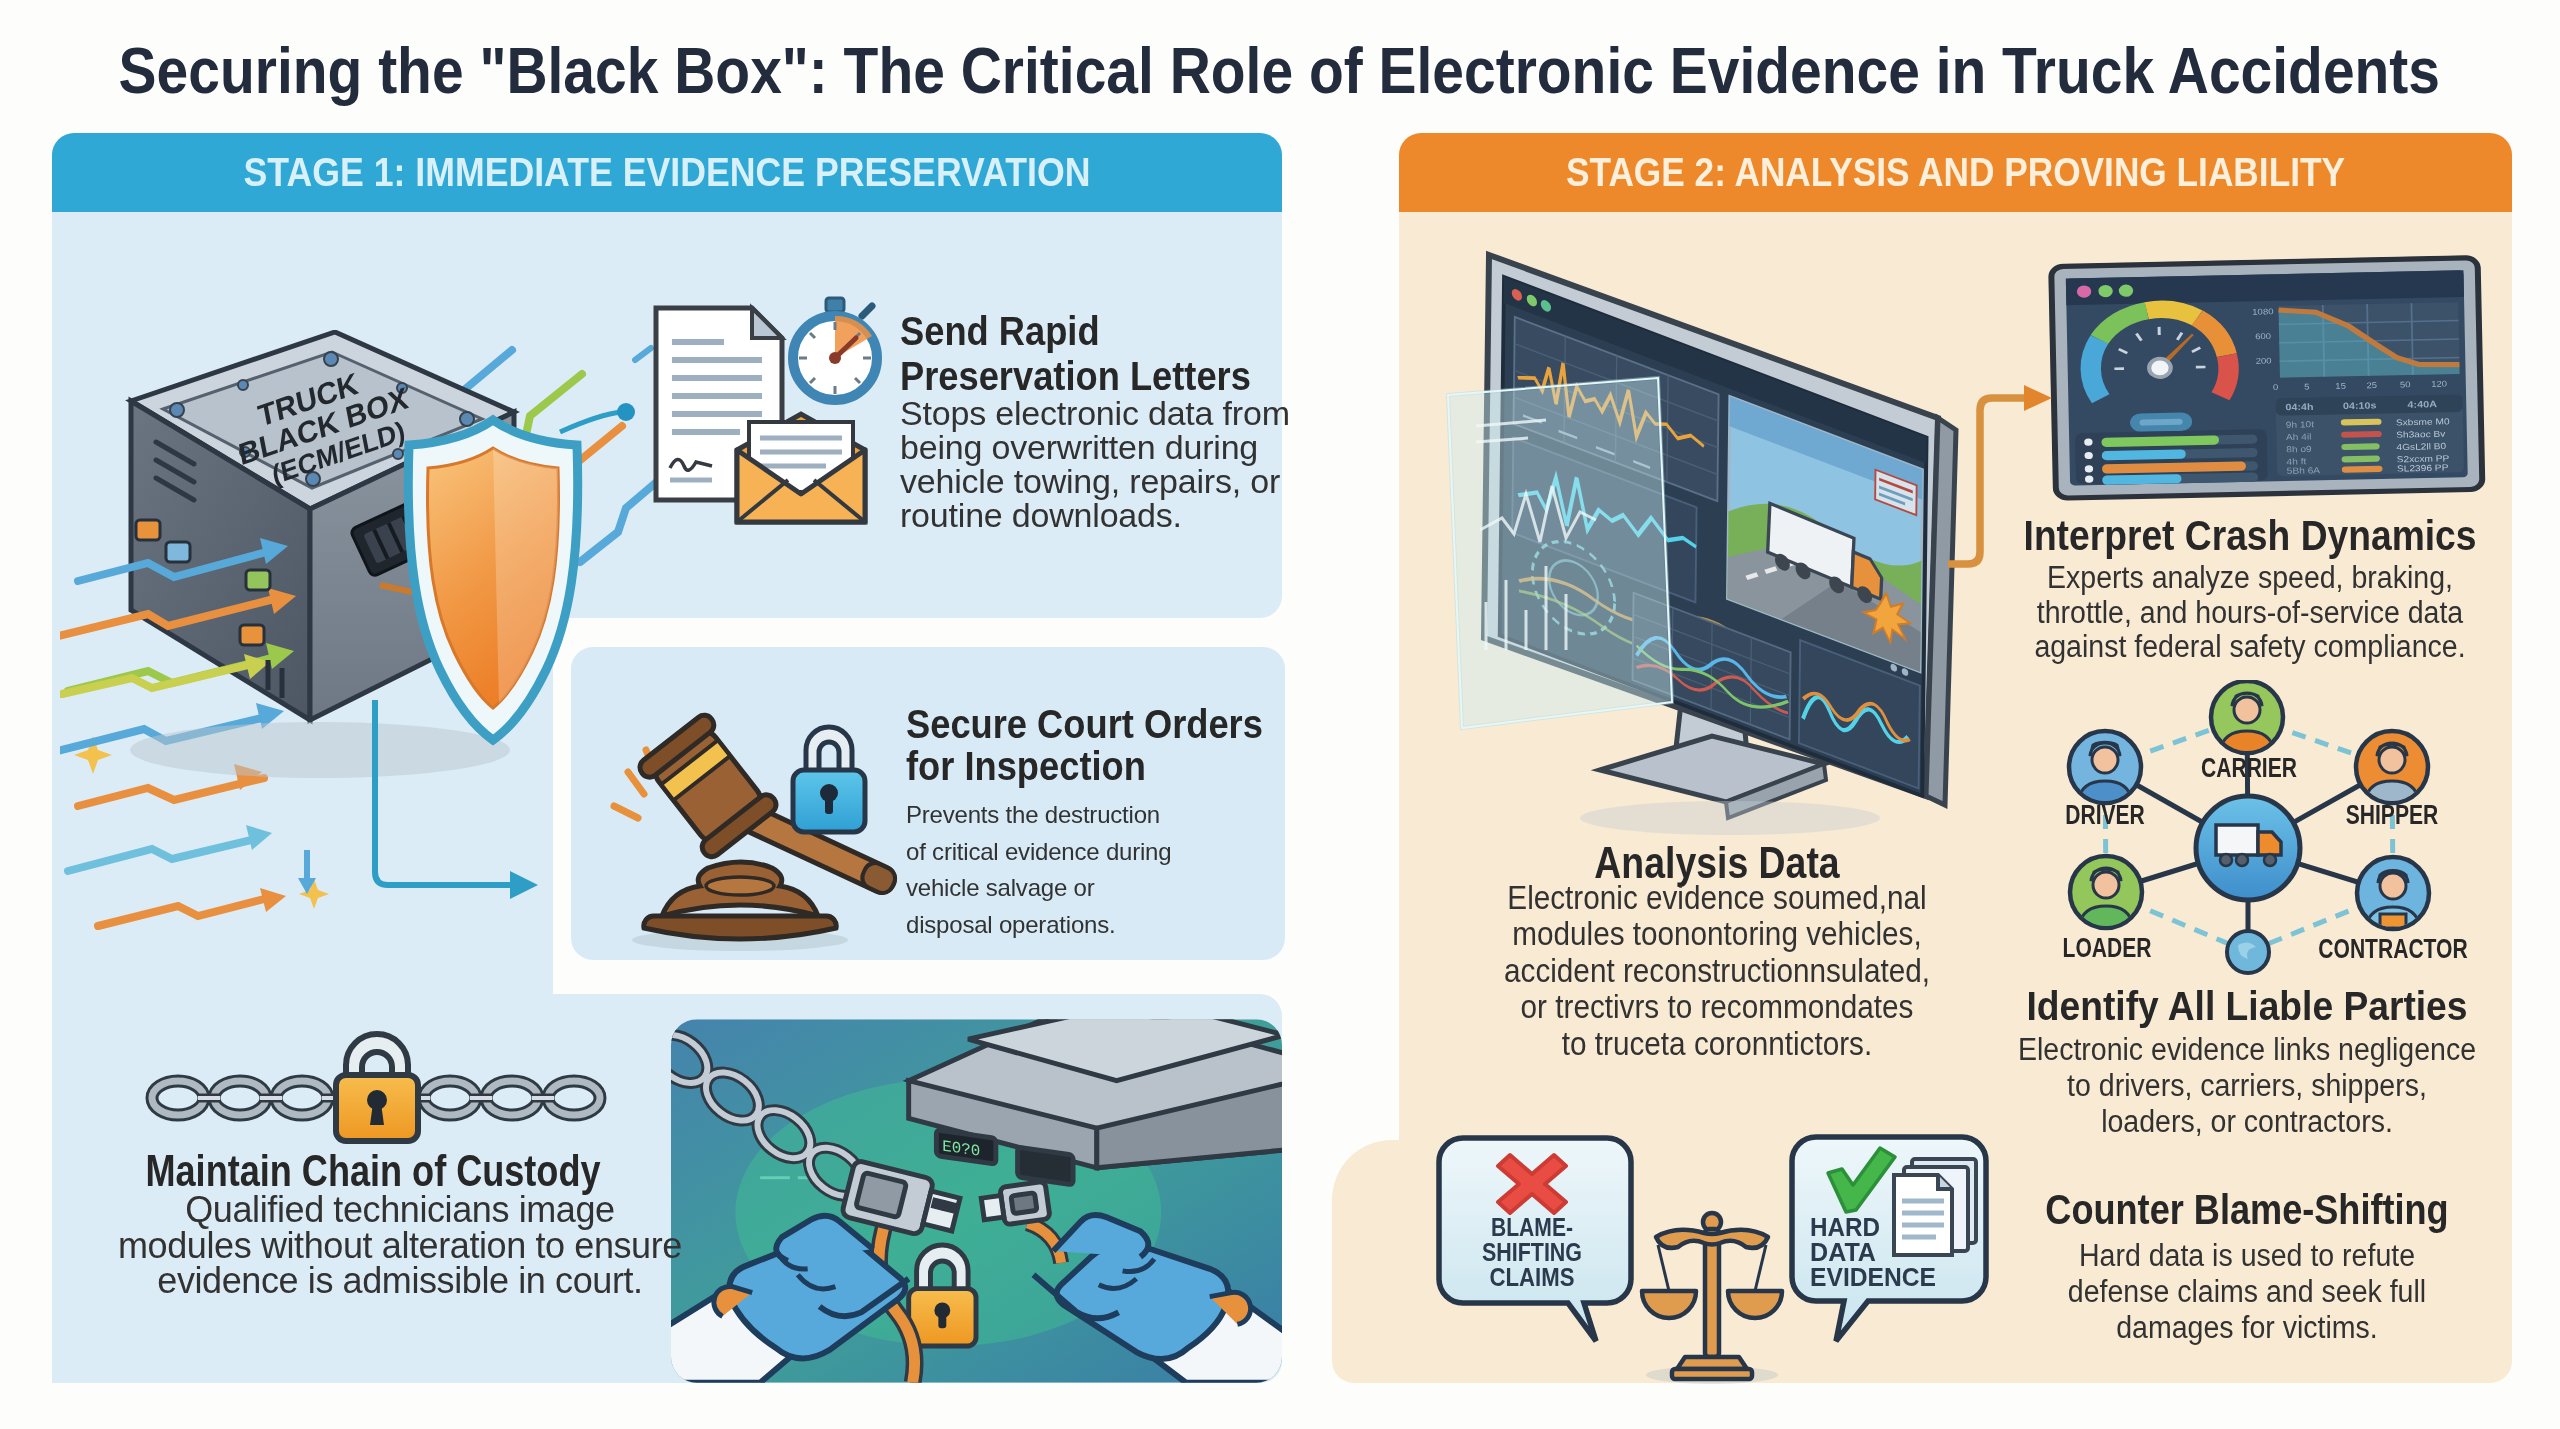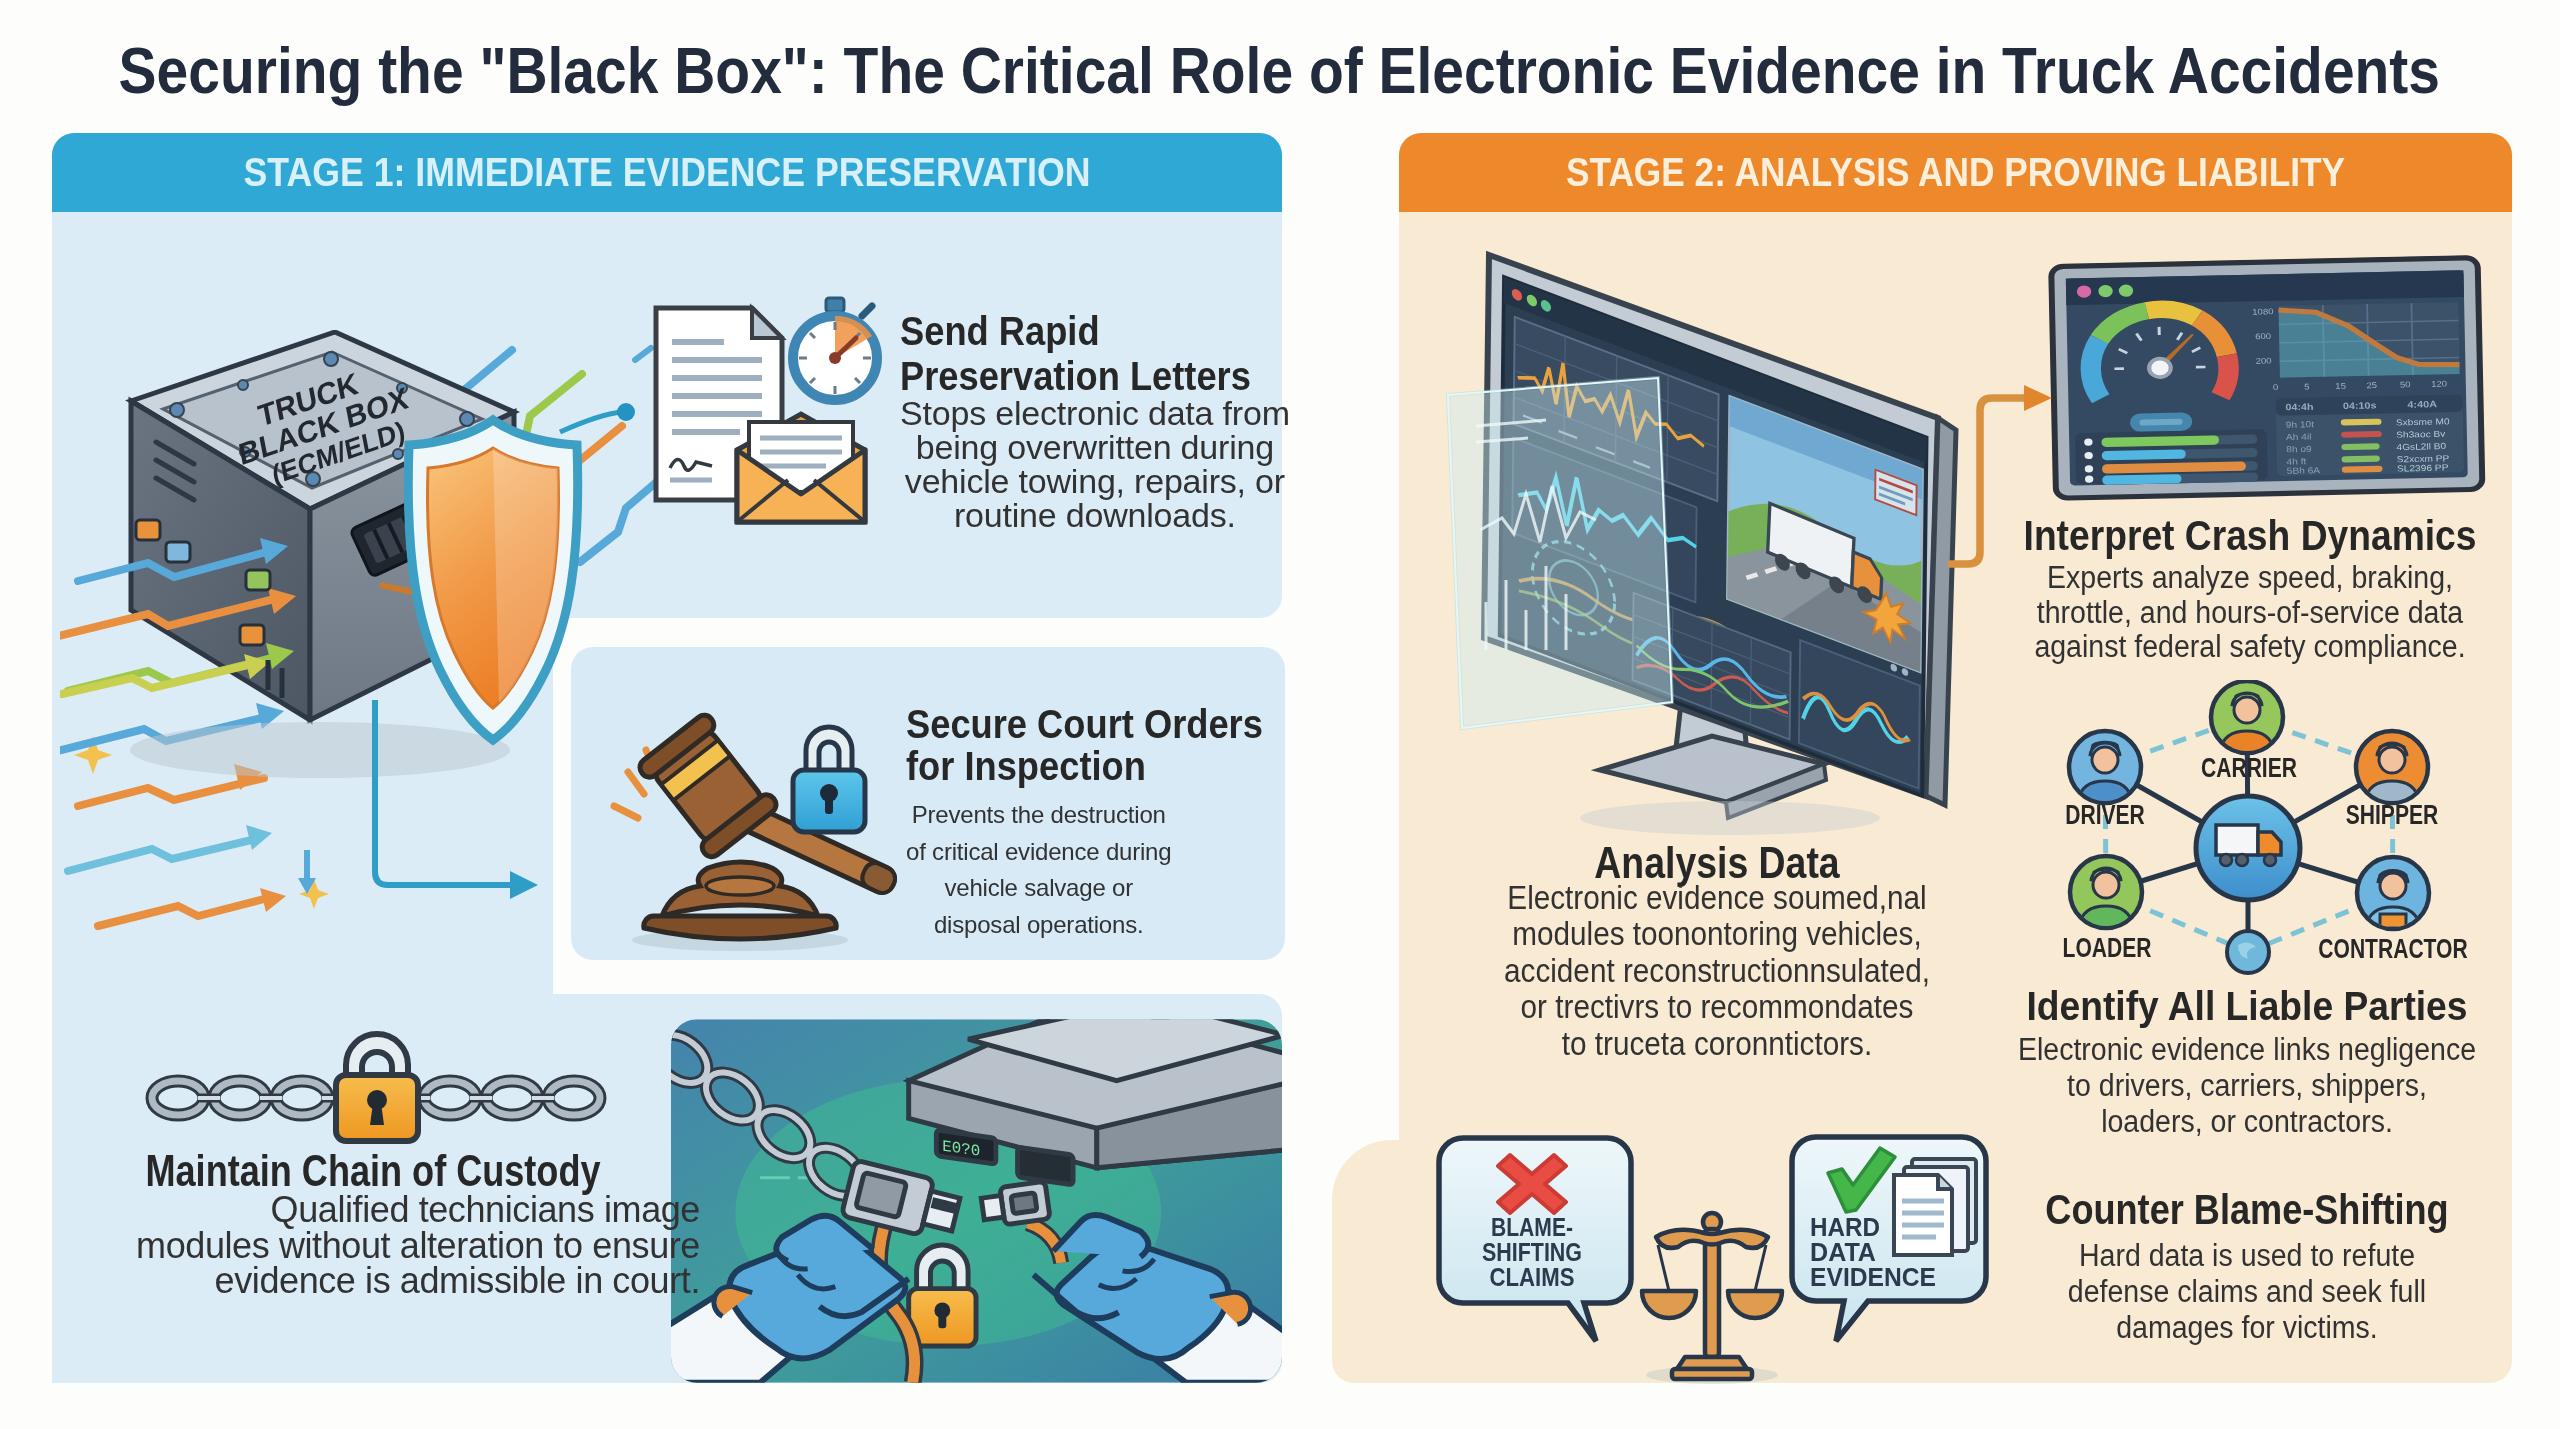--- a/index.html
+++ b/index.html
@@ -1,20 +1,20 @@
 <!DOCTYPE html>
 <html><head>
 <meta charset="utf-8">
 <style>
   html,body{margin:0;padding:0;}
   body{width:2560px;height:1429px;position:relative;background:#fdfdfc;overflow:hidden;
        font-family:"Liberation Sans", sans-serif;}
   .abs{position:absolute;}
   .hdr{font-weight:bold;color:#272727;z-index:6;}
-  .txt{color:#323232;z-index:6;text-align:center;}
+  .txt{color:#323232;z-index:6;}
 </style>
 </head>
 <body>
 
 <div class="abs" style="left:52px;top:133px;width:1230px;height:79px;background:#30a8d5;border-radius:22px 22px 0 0;"></div>
 <div class="abs" style="left:52px;top:212px;width:1230px;height:406px;background:#dcecf6;border-radius:0 0 22px 0;"></div>
 <div class="abs" style="left:52px;top:400px;width:501px;height:983px;background:#dcecf6;"></div>
 <div class="abs" style="left:52px;top:994px;width:1230px;height:389px;background:#dcecf6;border-radius:0 22px 22px 22px;"></div>
 <div class="abs" style="left:571px;top:647px;width:714px;height:313px;background:#d7eaf5;border-radius:22px;"></div>
 
@@ -27,21 +27,21 @@
 <div class="abs" style="left:52px;top:149px;width:1230px;text-align:center;font-size:41px;font-weight:bold;color:#d8f0f8;transform:scaleX(0.87);transform-origin:center;white-space:nowrap;">STAGE 1: IMMEDIATE EVIDENCE PRESERVATION</div>
 <div class="abs" style="left:1399px;top:149px;width:1113px;text-align:center;font-size:41px;font-weight:bold;color:#fcefdc;transform:scaleX(0.86);transform-origin:center;white-space:nowrap;">STAGE 2: ANALYSIS AND PROVING LIABILITY</div>
 
 <div class="abs hdr" style="left:900px;top:309px;font-size:41px;line-height:45px;transform:scaleX(0.885);transform-origin:0 0;">Send Rapid<br>Preservation Letters</div>
 <div class="abs txt" style="left:900px;top:396px;font-size:34px;line-height:34px;letter-spacing:-0.2px;">Stops electronic data from<br>being overwritten during<br>vehicle towing, repairs, or<br>routine downloads.</div>
 
 <div class="abs hdr" style="left:906px;top:703px;font-size:41px;line-height:42px;transform:scaleX(0.885);transform-origin:0 0;">Secure Court Orders<br>for Inspection</div>
 <div class="abs txt" style="left:906px;top:797px;font-size:24px;line-height:36.5px;letter-spacing:-0.2px;">Prevents the destruction<br>of critical evidence during<br>vehicle salvage or<br>disposal operations.</div>
 
 <div class="abs hdr" style="left:73px;top:1146px;width:600px;text-align:center;font-size:44px;transform:scaleX(0.82);transform-origin:center;white-space:nowrap;">Maintain Chain of Custody</div>
-<div class="abs txt" style="left:100px;top:1192px;width:600px;text-align:right;font-size:36px;line-height:35.5px;letter-spacing:-0.4px;">Qualified technicians image<br>modules without alteration to ensure<br>evidence is admissible in court.</div>
+<div class="abs txt" style="left:100px;top:1192px;width:600px;text-align:center;font-size:36px;line-height:35.5px;letter-spacing:-0.4px;">Qualified technicians image<br>modules without alteration to ensure<br>evidence is admissible in court.</div>
 
 <div class="abs hdr" style="left:1960px;top:512px;width:580px;text-align:center;font-size:42px;transform:scaleX(0.886);transform-origin:center;white-space:nowrap;">Interpret Crash Dynamics</div>
 <div class="abs txt" style="left:1960px;top:561px;width:580px;text-align:center;font-size:31px;line-height:34.5px;transform:scaleX(0.92);transform-origin:center;">Experts analyze speed, braking,<br>throttle, and hours-of-service data<br>against federal safety compliance.</div>
 
 <div class="abs hdr" style="left:1417px;top:838px;width:600px;text-align:center;font-size:44px;transform:scaleX(0.85);transform-origin:center;white-space:nowrap;">Analysis Data</div>
 <div class="abs txt" style="left:1417px;top:880px;width:600px;text-align:center;font-size:33px;line-height:36.4px;transform:scaleX(0.9);transform-origin:center;">Electronic evidence soumed,nal<br>modules toonontoring vehicles,<br>accident reconstructionnsulated,<br>or trectivrs to recommondates<br>to truceta coronntictors.</div>
 
 <div class="abs hdr" style="left:1947px;top:984px;width:600px;text-align:center;font-size:40px;transform:scaleX(0.93);transform-origin:center;white-space:nowrap;">Identify All Liable Parties</div>
 <div class="abs txt" style="left:1947px;top:1032px;width:600px;text-align:center;font-size:31px;line-height:36px;transform:scaleX(0.92);transform-origin:center;">Electronic evidence links negligence<br>to drivers, carriers, shippers,<br>loaders, or contractors.</div>
 

